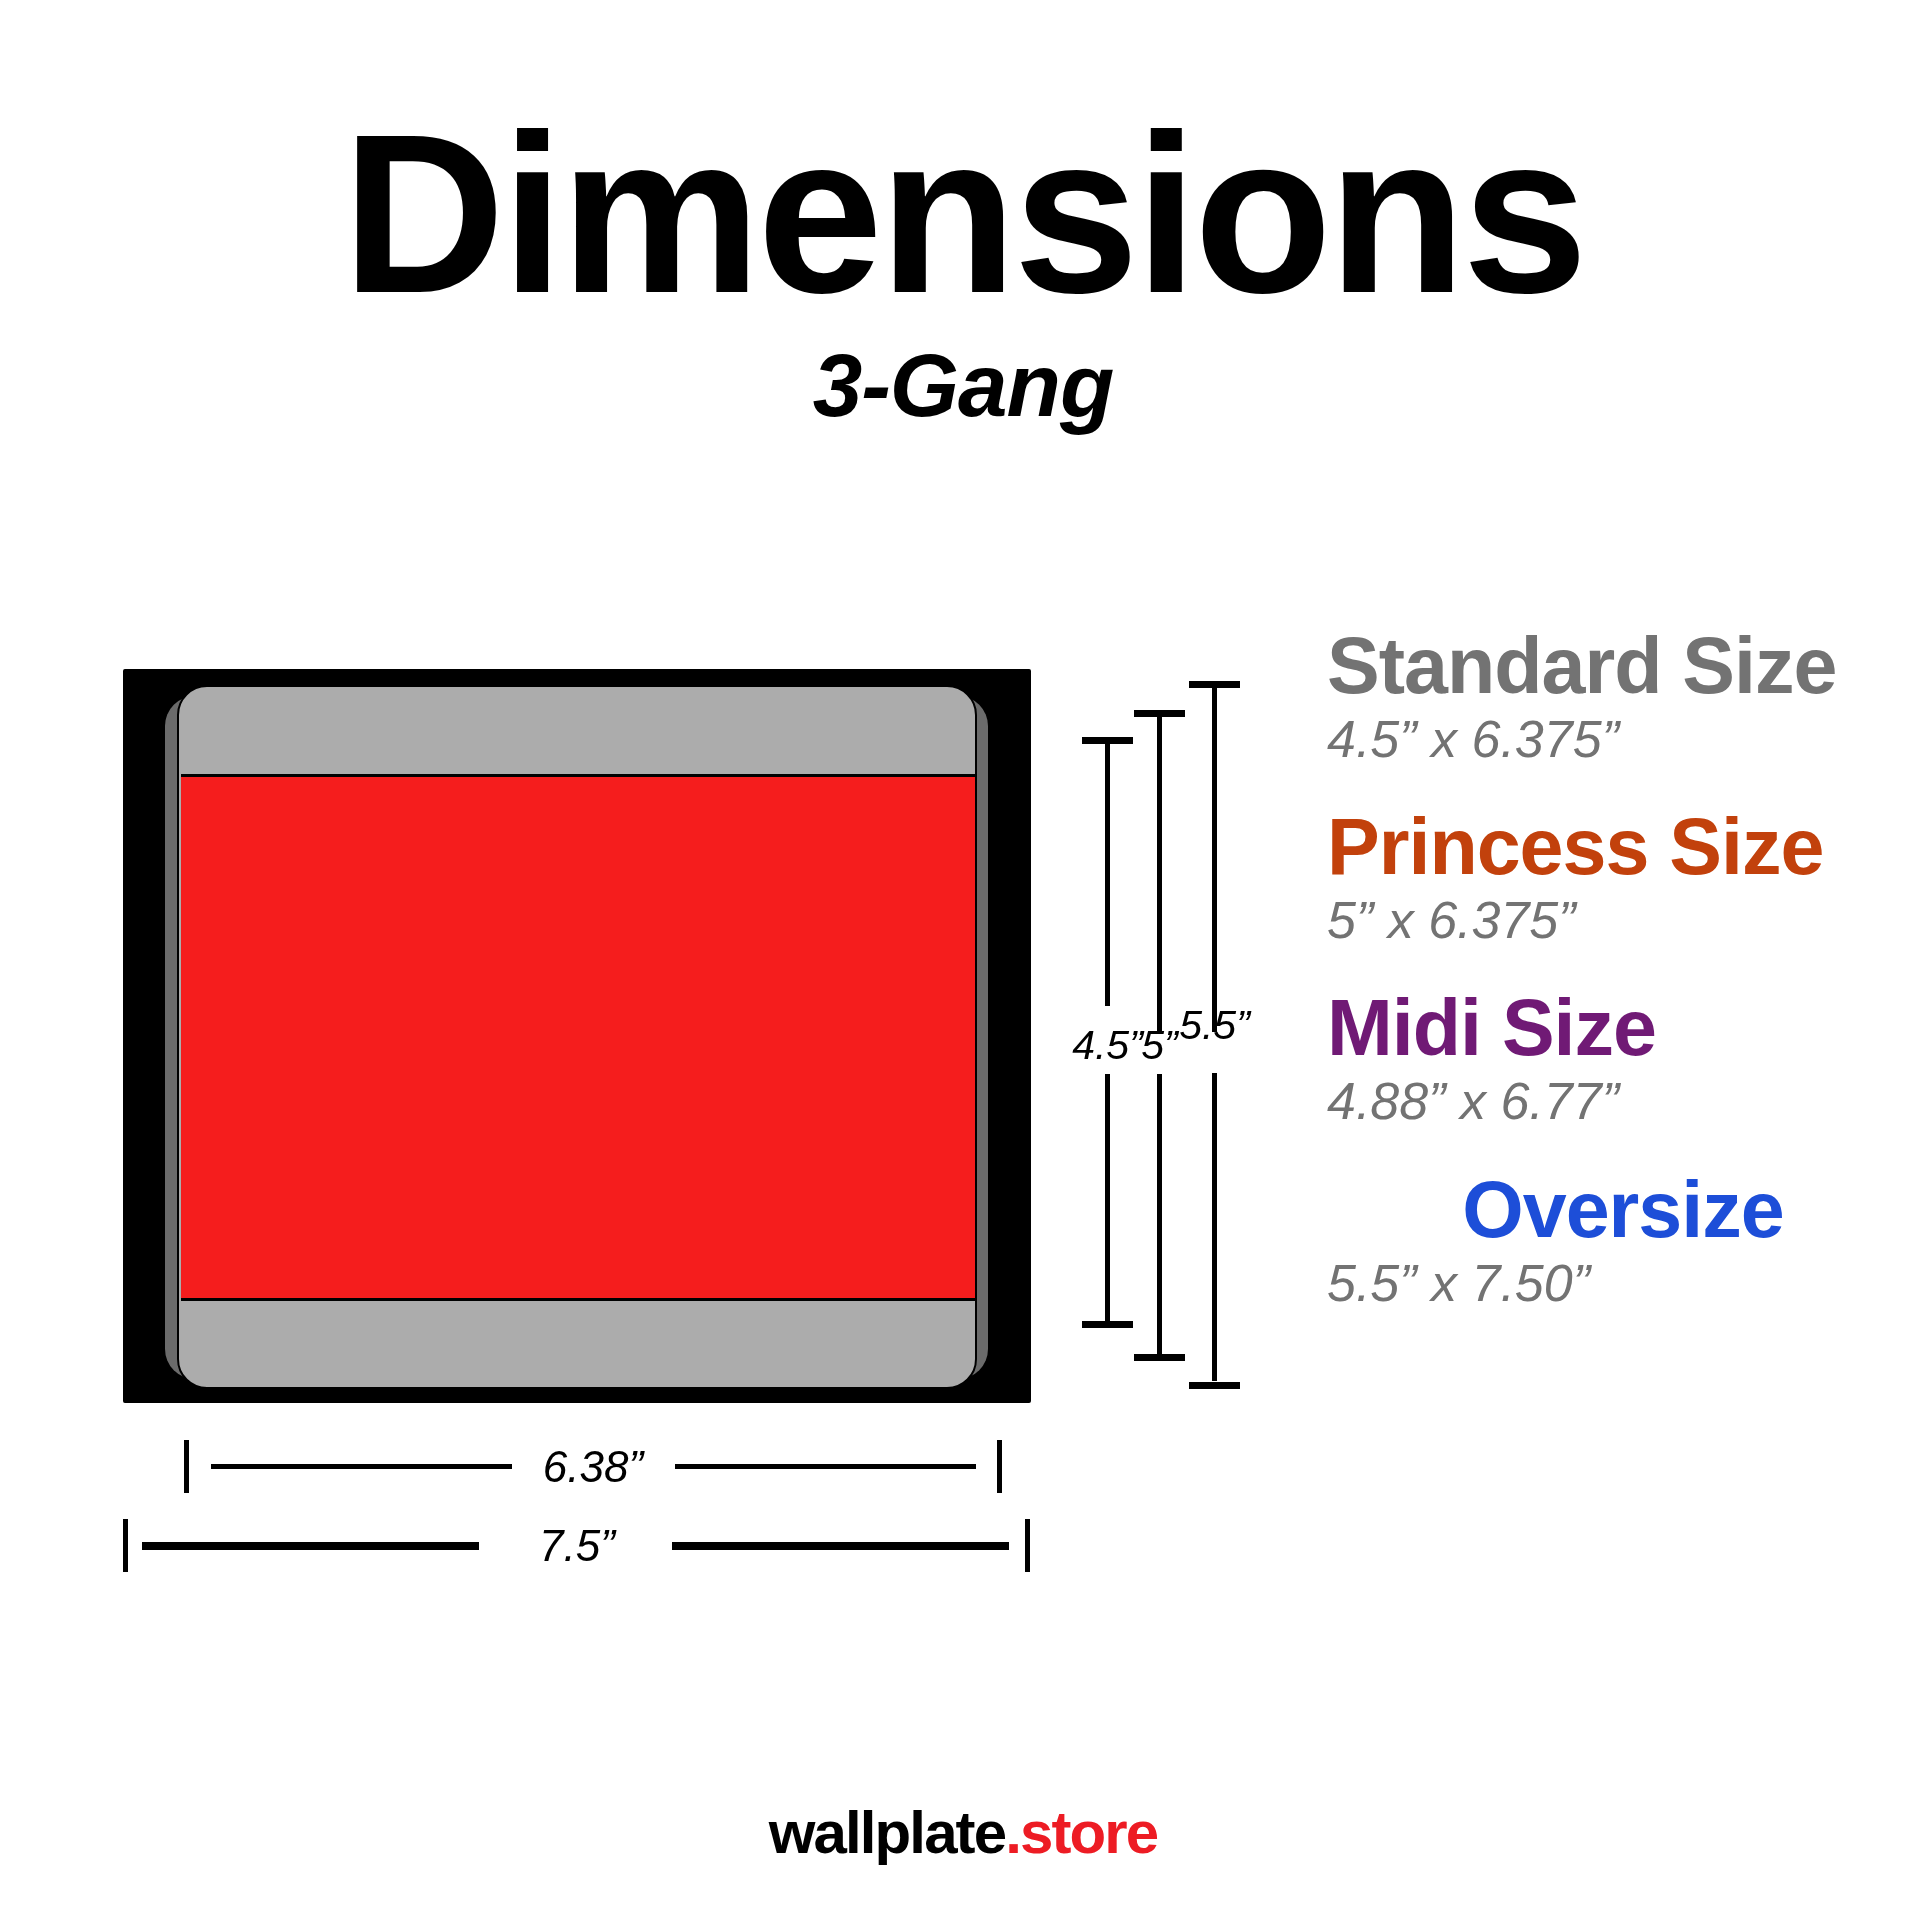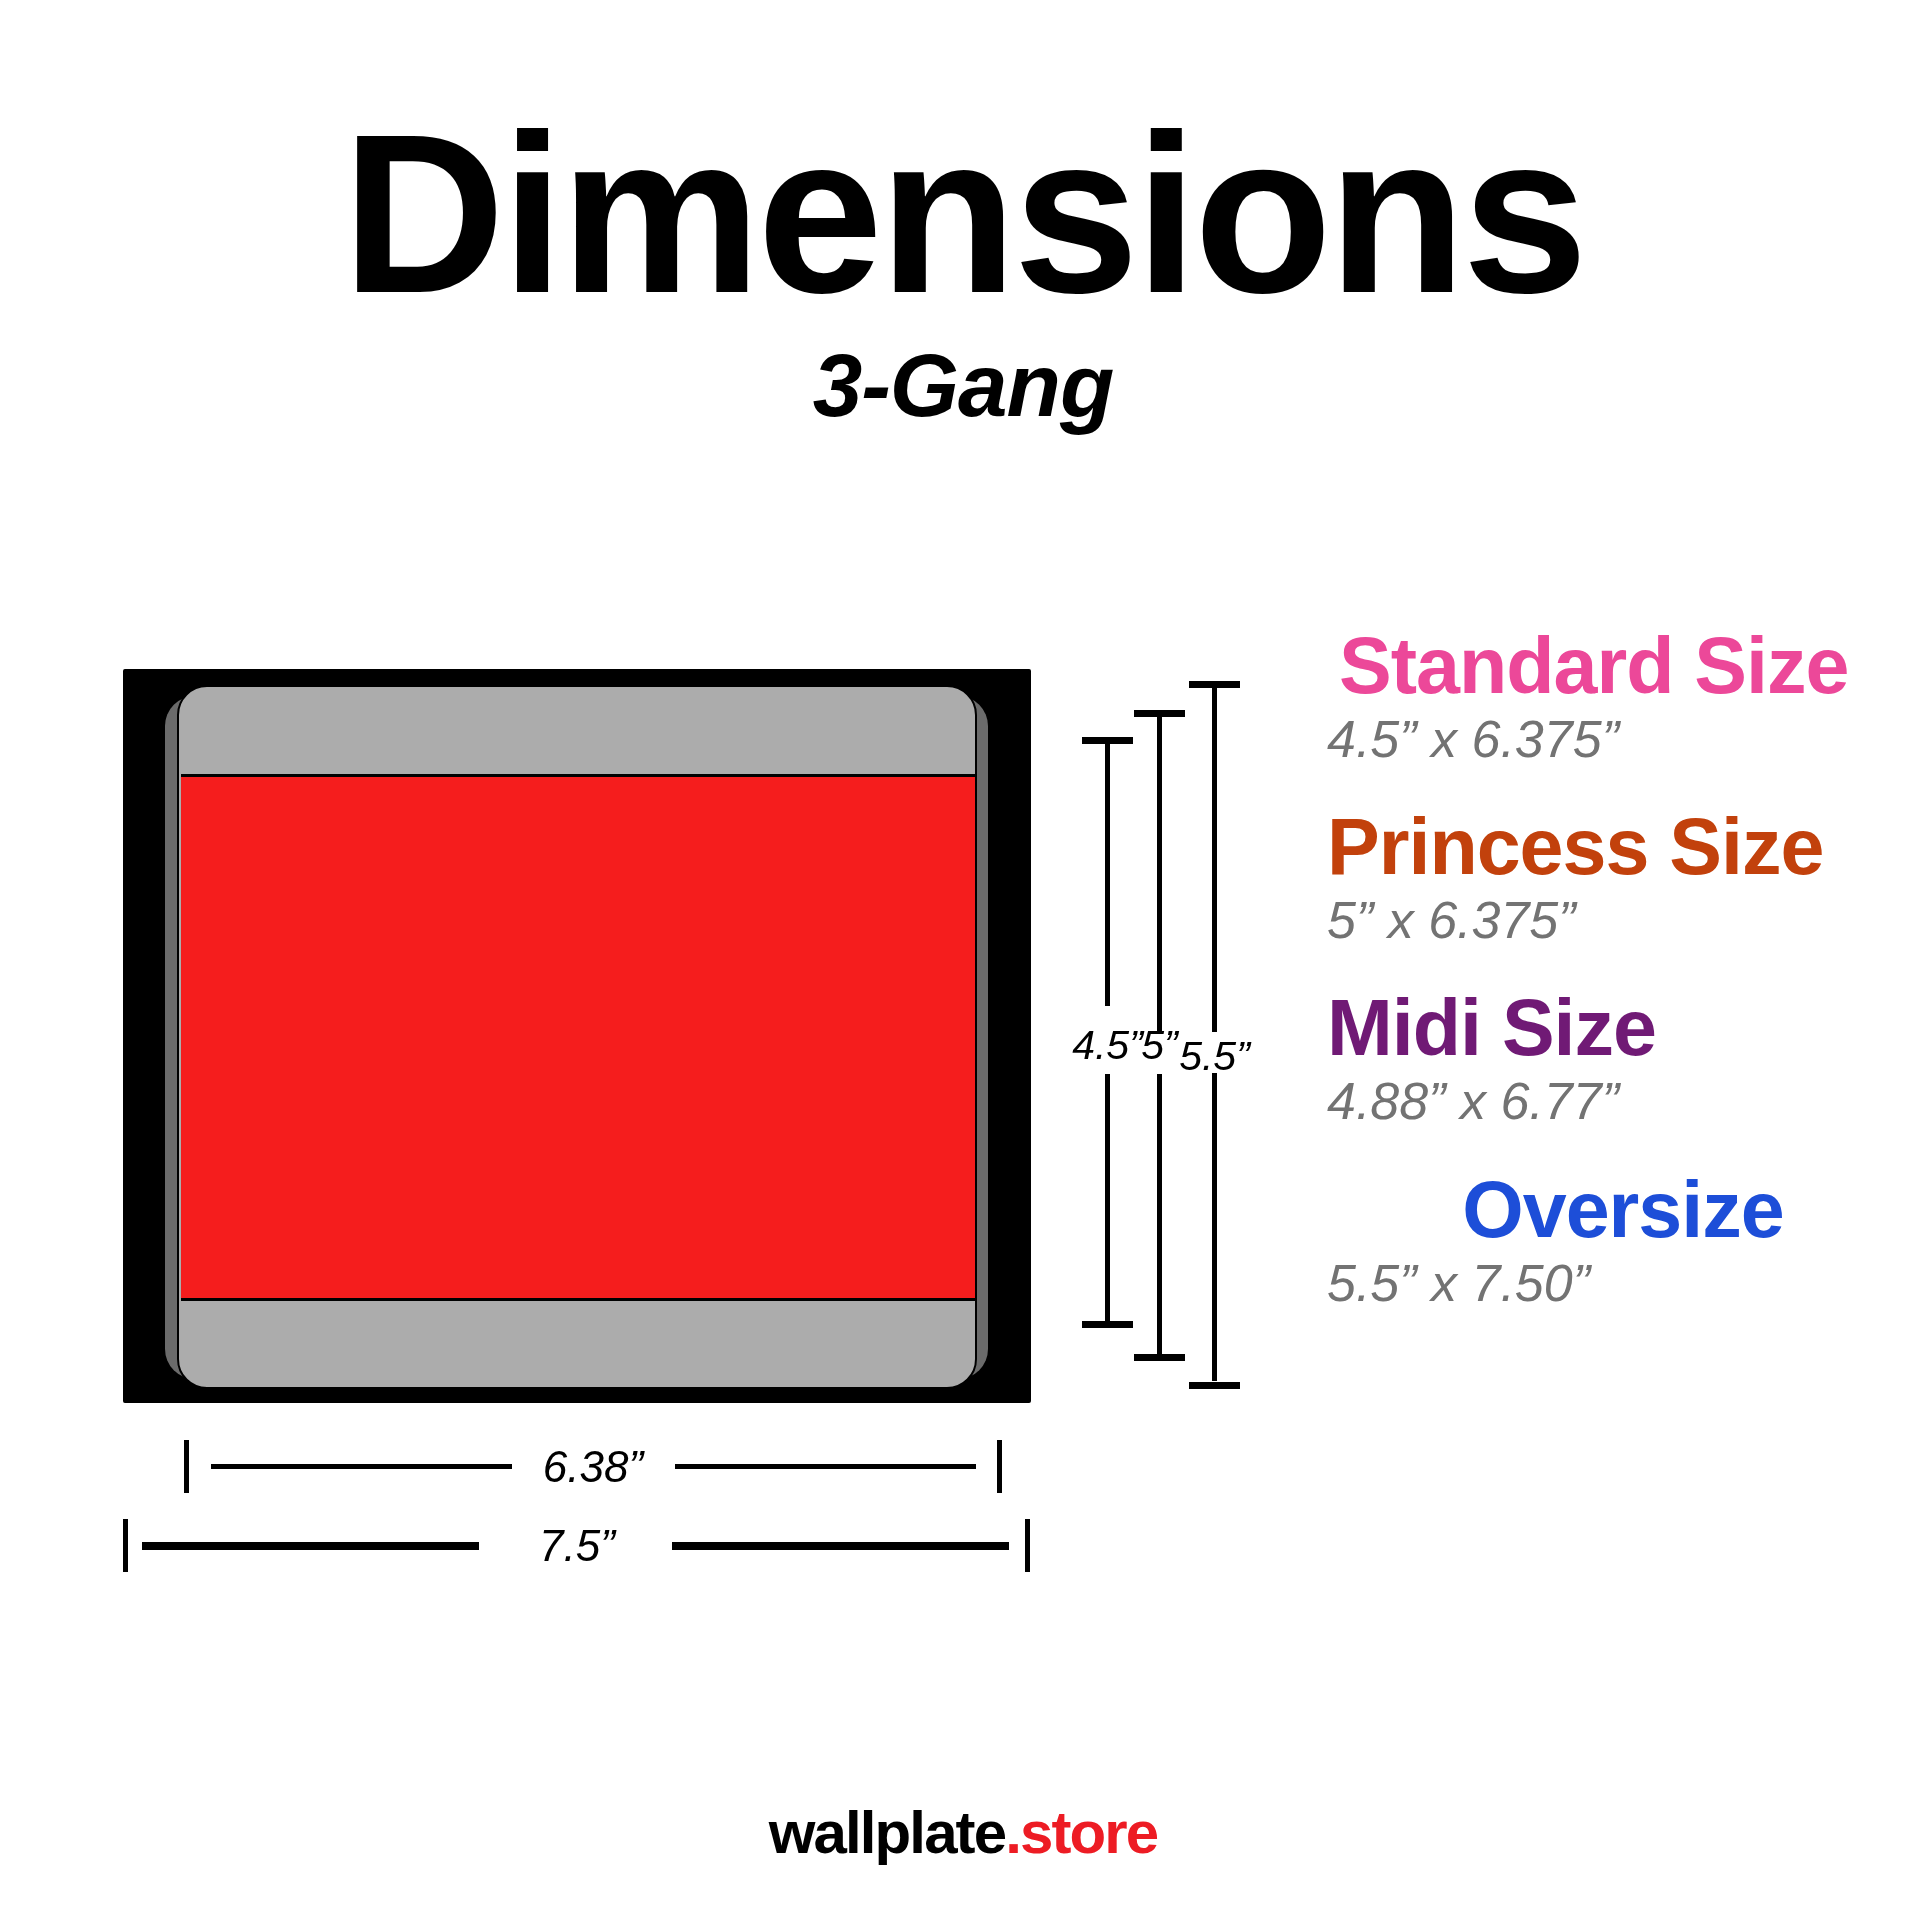--- a/index.html
+++ b/index.html
@@ -217,21 +217,21 @@
   <div class="cap" style="top:0px;"></div>
   <div class="stem" style="top:7.2px; height:315px;"></div>
   <div class="vlabel" style="top:312px;">5”</div>
   <div class="stem" style="top:364px; height:280px;"></div>
   <div class="cap" style="top:644px;"></div>
 </div>
 
 <div class="vdim" style="left:1188px; top:681px; width:53px; height:708px;">
   <div class="cap" style="top:0px;"></div>
   <div class="stem" style="top:7.2px; height:344px;"></div>
-  <div class="vlabel" style="top:352px;">5.5”</div>
+  <div class="vlabel" style="top:321px;">5.5”</div>
   <div class="stem" style="top:392px; height:308px;"></div>
   <div class="cap" style="top:701px;"></div>
 </div>
 
 <div class="hdim" style="left:164px; top:1440px; width:819px; height:53px;margin-left:20px;">
   <div class="hcap" style="left:0px;   top:0px; height:53px;"></div>
   <div class="hrun" style="left:26.5px;  top:24px; width:301px; height:4.8px;"></div>
   <div class="hlabel" style="left:409px; top:26.5px;">6.38”</div>
   <div class="hrun" style="left:491px; top:24px; width:301px; height:4.8px;"></div>
   <div class="hcap" style="left:813px; top:0px; height:53px;"></div>
@@ -241,21 +241,21 @@
   <div class="hcap" style="left:0px;   top:0px; height:53px;"></div>
   <div class="hrun" style="left:19px;  top:23px; width:337px; height:8.2px;"></div>
   <div class="hlabel" style="left:454px; top:27px;">7.5”</div>
   <div class="hrun" style="left:549px; top:23px; width:337px; height:8.2px;"></div>
   <div class="hcap" style="left:902px; top:0px; height:53px;"></div>
 </div>
 
 <div id="size-panel">
 
   <div class="size-entry">
-    <div class="size-name" style="color:#ec4899;margin-left:12px;">Standard Size</div>
+    <div class="size-name" style="color:#737373;">Standard Size</div>
     <div class="size-dims">4.5” x 6.375”</div>
   </div>
 
   <div class="size-entry">
     <div class="size-name" style="color:#c2410c;">Princess Size</div>
     <div class="size-dims">5” x 6.375”</div>
   </div>
 
   <div class="size-entry">
     <div class="size-name" style="color:#701a75;">Midi Size</div>

